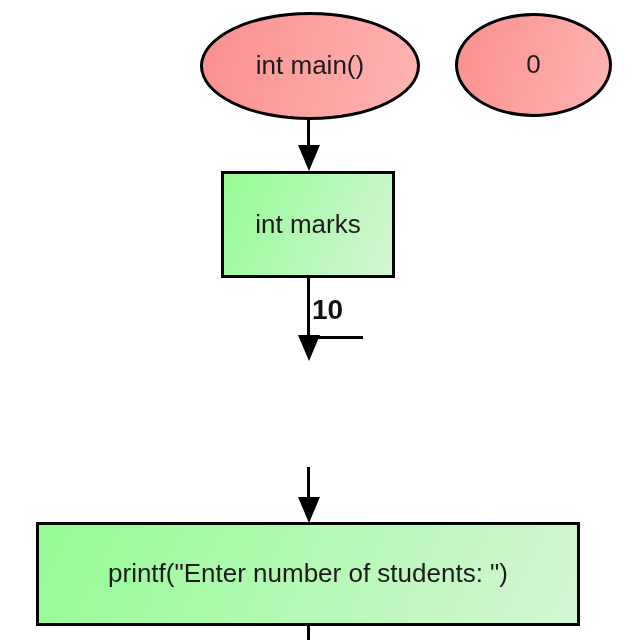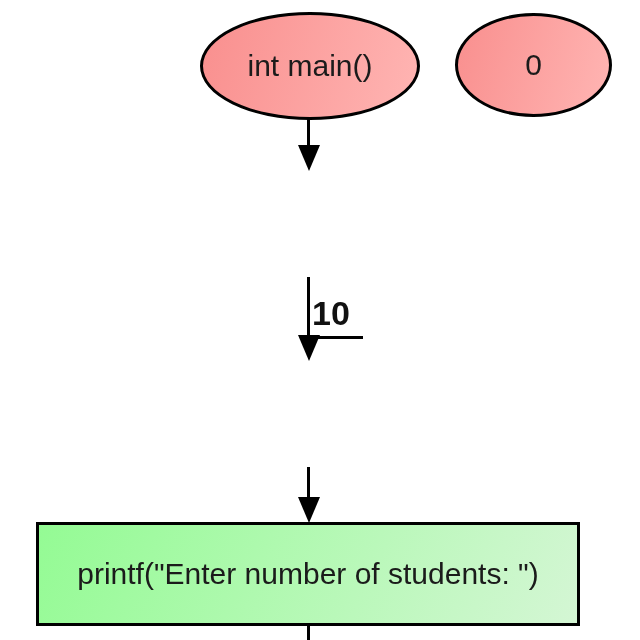--- a/index.html
+++ b/index.html
@@ -19,21 +19,21 @@
   .node {
     position: absolute;
     box-sizing: border-box;
     border: 3px solid #000000;
     display: flex;
     align-items: center;
     justify-content: center;
     text-align: center;
   }
   .node .node-label {
-    font-size: 30px;
+    font-size: 26px;
     line-height: 1.15;
     white-space: nowrap;
   }
   .ellipse {
     border-radius: 50%;
     background: linear-gradient(105deg, #f98f8e 0%, #ffb5b3 100%);
   }
   .rect {
     background: linear-gradient(115deg, #94fb94 0%, #d4f6d4 100%);
   }
@@ -50,21 +50,21 @@
   .arrowhead {
     position: absolute;
     width: 0;
     height: 0;
     border-left: 11px solid transparent;
     border-right: 11px solid transparent;
     border-top: 26px solid #000000;
   }
   .edge-label {
     position: absolute;
-    font-size: 34px;
+    font-size: 28px;
     font-weight: bold;
     color: #111111;
     white-space: nowrap;
   }
   
   #n-start  { left: 200px; top: 12px;  width: 220px; height: 108px; }
   #n-zero   { left: 455px; top: 13px;  width: 157px; height: 104px; }
   #n-marks  { left: 221px; top: 171px; width: 174px; height: 107px; }
   #n-vars   { left: 219px; top: 363px; width: 178px; height: 105px; }
   #n-printf { left: 36px;  top: 522px; width: 544px; height: 104px; }
@@ -88,20 +88,23 @@
     <span class="node-label">int main()</span>
   </div>
 
   <div class="node ellipse" id="n-zero">
     <span class="node-label">0</span>
   </div>
 
   <div class="edge-line" id="e1-line"></div>
   <div class="arrowhead" id="e1-head"></div>
 
+  <div class="node rect" id="n-marks">
+    <span class="node-label">int marks</span>
+  </div>
 
   <div class="edge-line" id="e2-line"></div>
   <div class="edge-label" id="e2-label">10</div>
   <div class="edge-underline" id="e2-underline"></div>
   <div class="arrowhead" id="e2-head"></div>
 
 
   <div class="edge-line" id="e3-line"></div>
   <div class="arrowhead" id="e3-head"></div>
 

